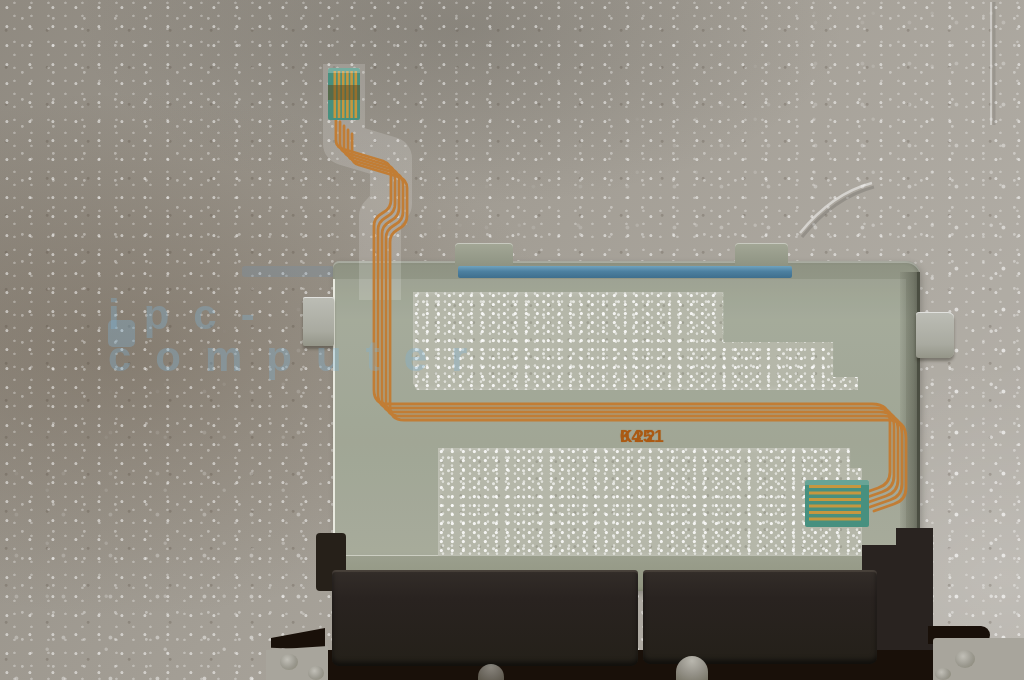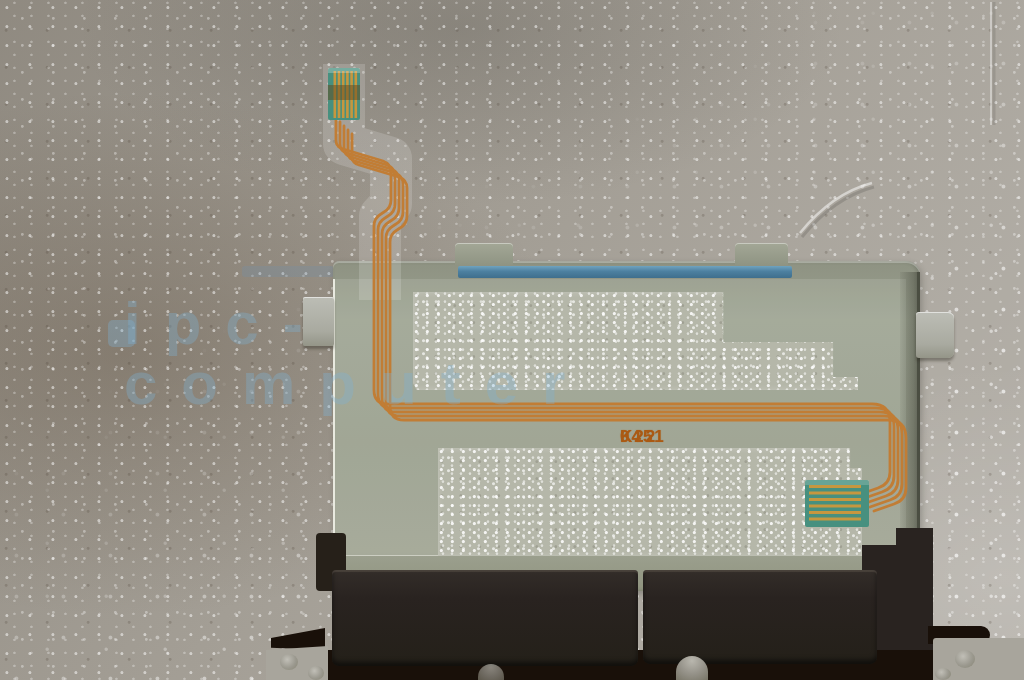--- a/index.html
+++ b/index.html
@@ -88,21 +88,21 @@
   .corner-grey.left{left:266px;top:646px;width:62px;height:34px;clip-path:polygon(0 12%,100% 0,100% 100%,0 100%);}
   .corner-grey.right{left:933px;top:638px;width:91px;height:42px;border-radius:3px 0 0 0;}
   .dimple{background:radial-gradient(circle at 40% 35%, #c4c2ba 0%, #9a988e 55%, #83816f 100%);border-radius:50%;opacity:0.9;}
   .screw{background:radial-gradient(circle at 50% 20%, #b9b7ae 0%, var(--screw_grey) 50%, #787567 100%);}
   .screw.center{left:676px;top:656px;width:32px;height:24px;border-radius:16px 16px 0 0;}
   .screw.left{left:478px;top:664px;width:26px;height:16px;border-radius:13px 13px 0 0;opacity:0.7;}
 
   
   .watermark{left:108px;top:294px;display:flex;align-items:flex-start;pointer-events:none;}
   .wm-logo{position:static;width:27px;height:27px;margin-top:26px;margin-right:14px;border-radius:5px;background:var(--watermark_blue);}
-  .wm-text{position:static;font-size:60px;font-weight:bold;letter-spacing:24px;color:var(--watermark_blue);line-height:1;margin-left:16px;}
+  .wm-text{position:static;font-size:42px;font-weight:bold;letter-spacing:24px;color:var(--watermark_blue);line-height:1;}
 </style>
 </head>
 <body>
 
 <div id="scene">
 
   <div class="foam"></div>
   <div class="foam-sparkle"></div>
   <div class="blue-faint"></div>
 

